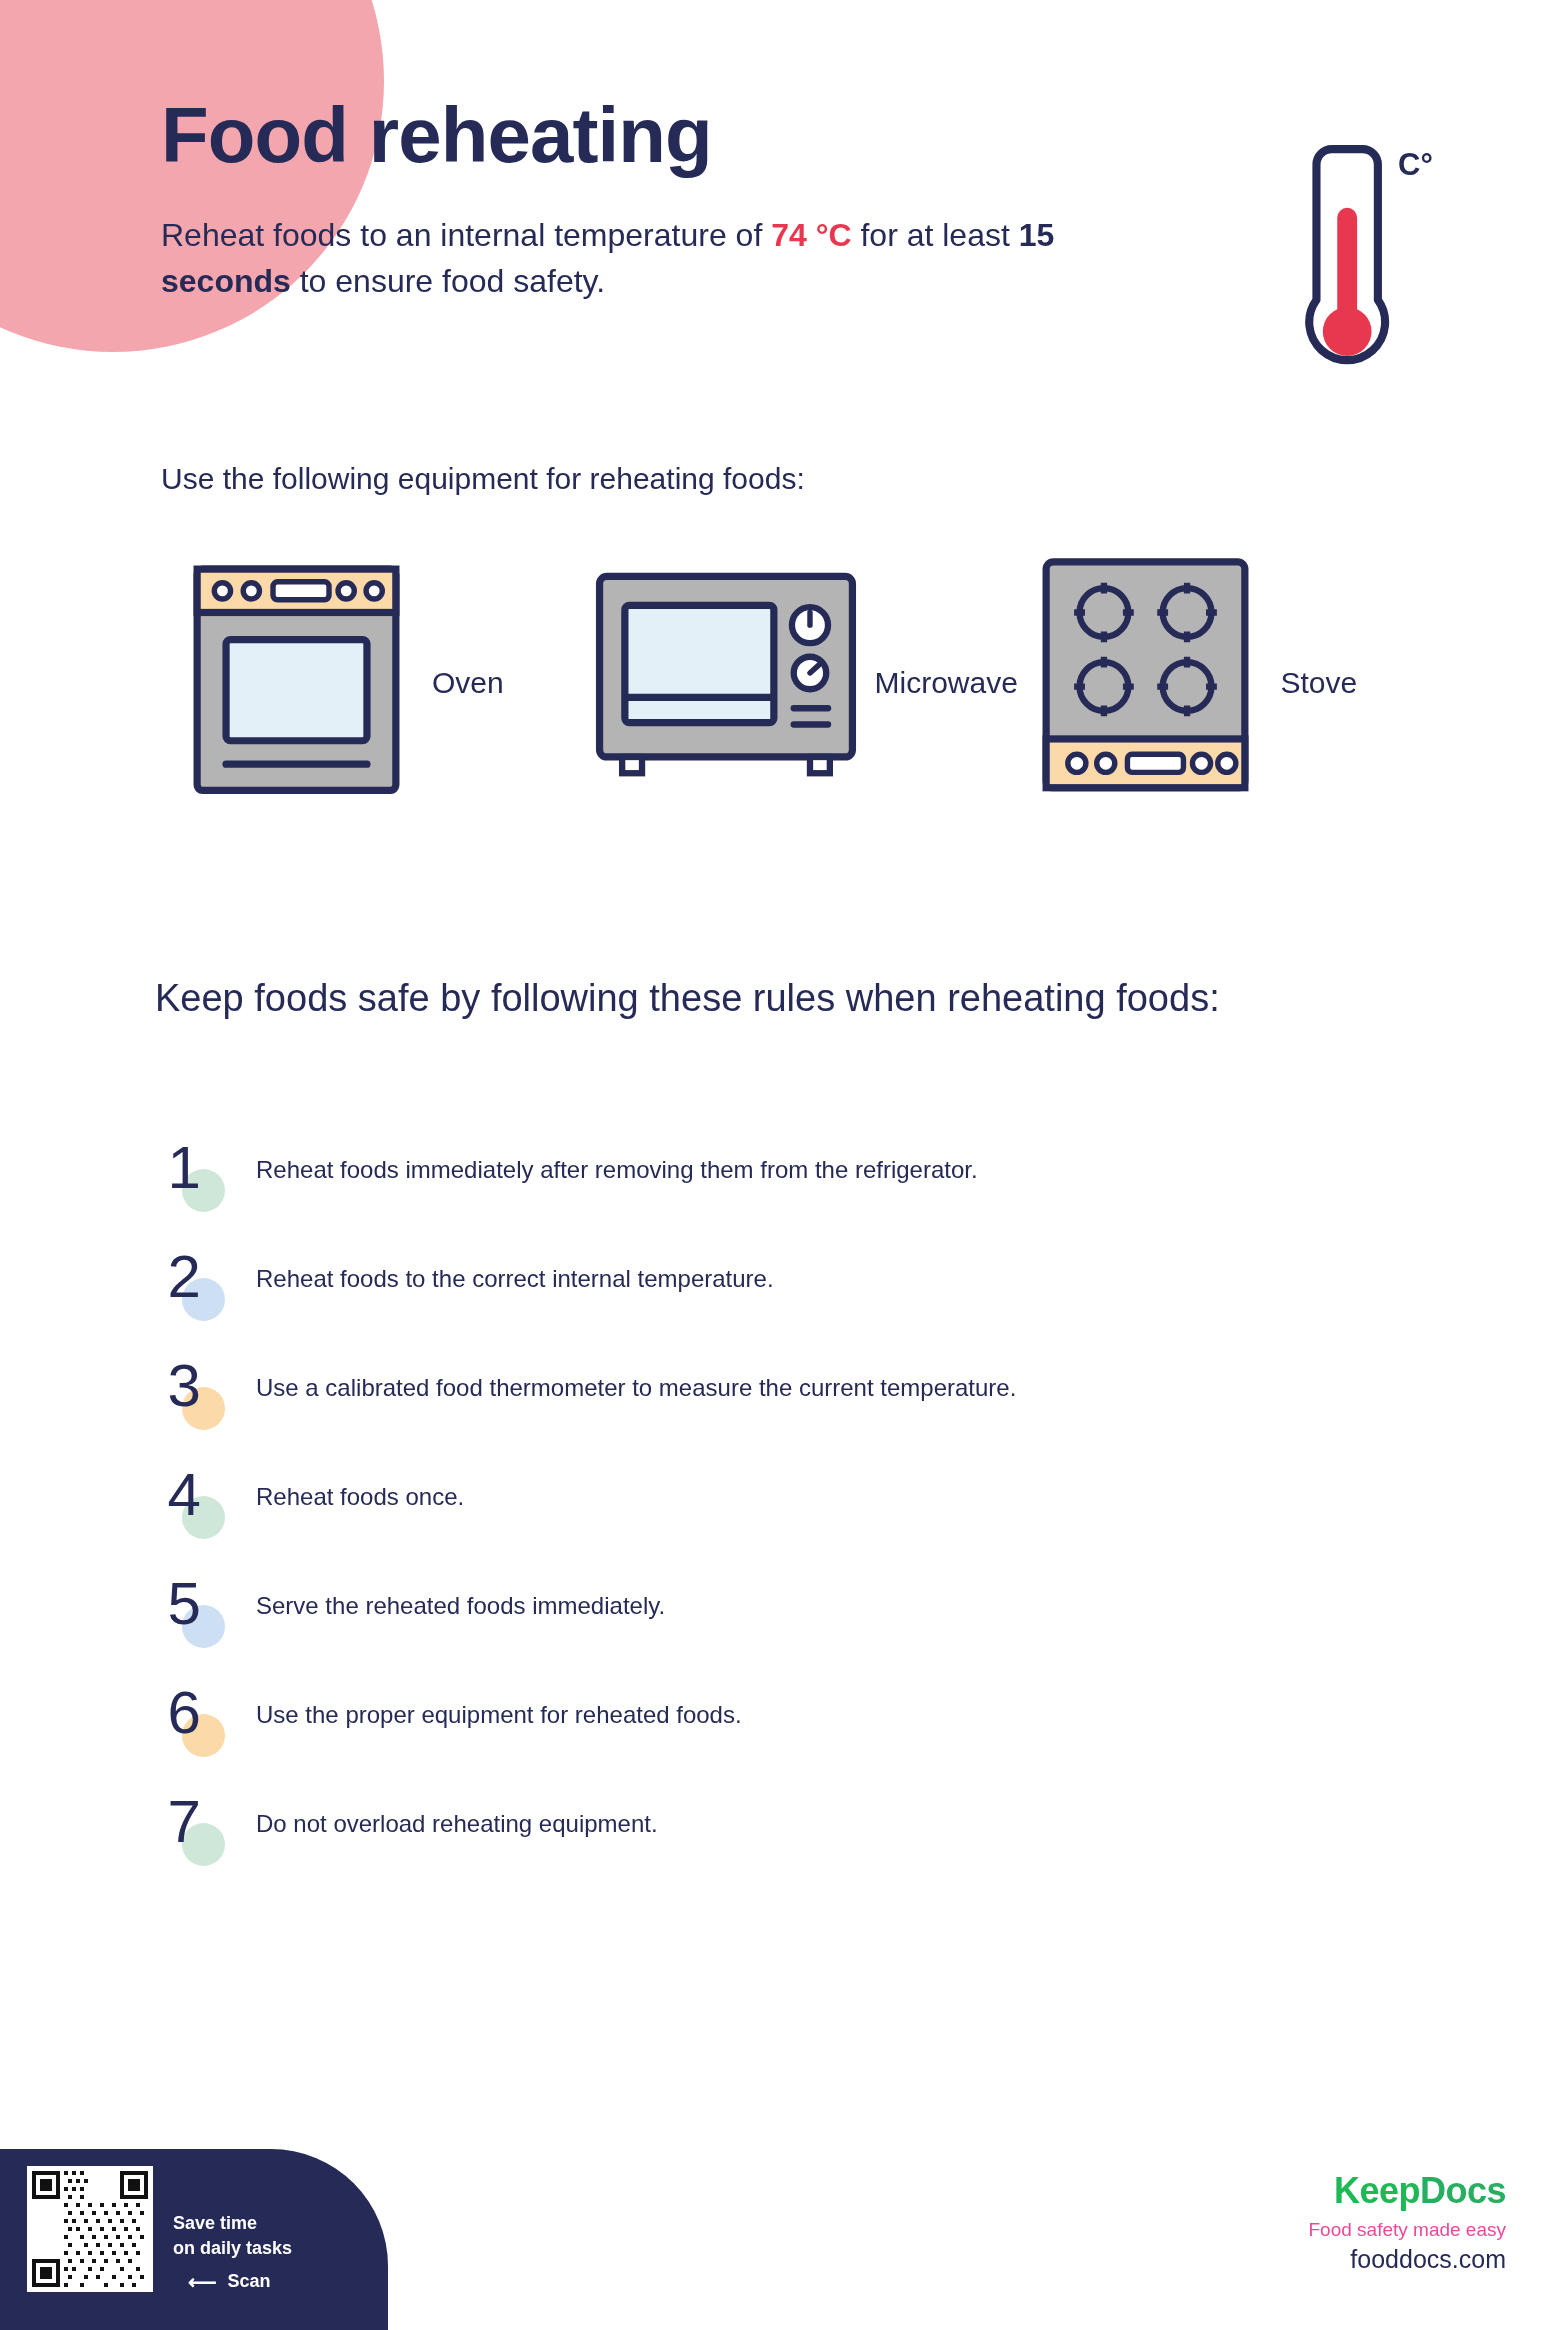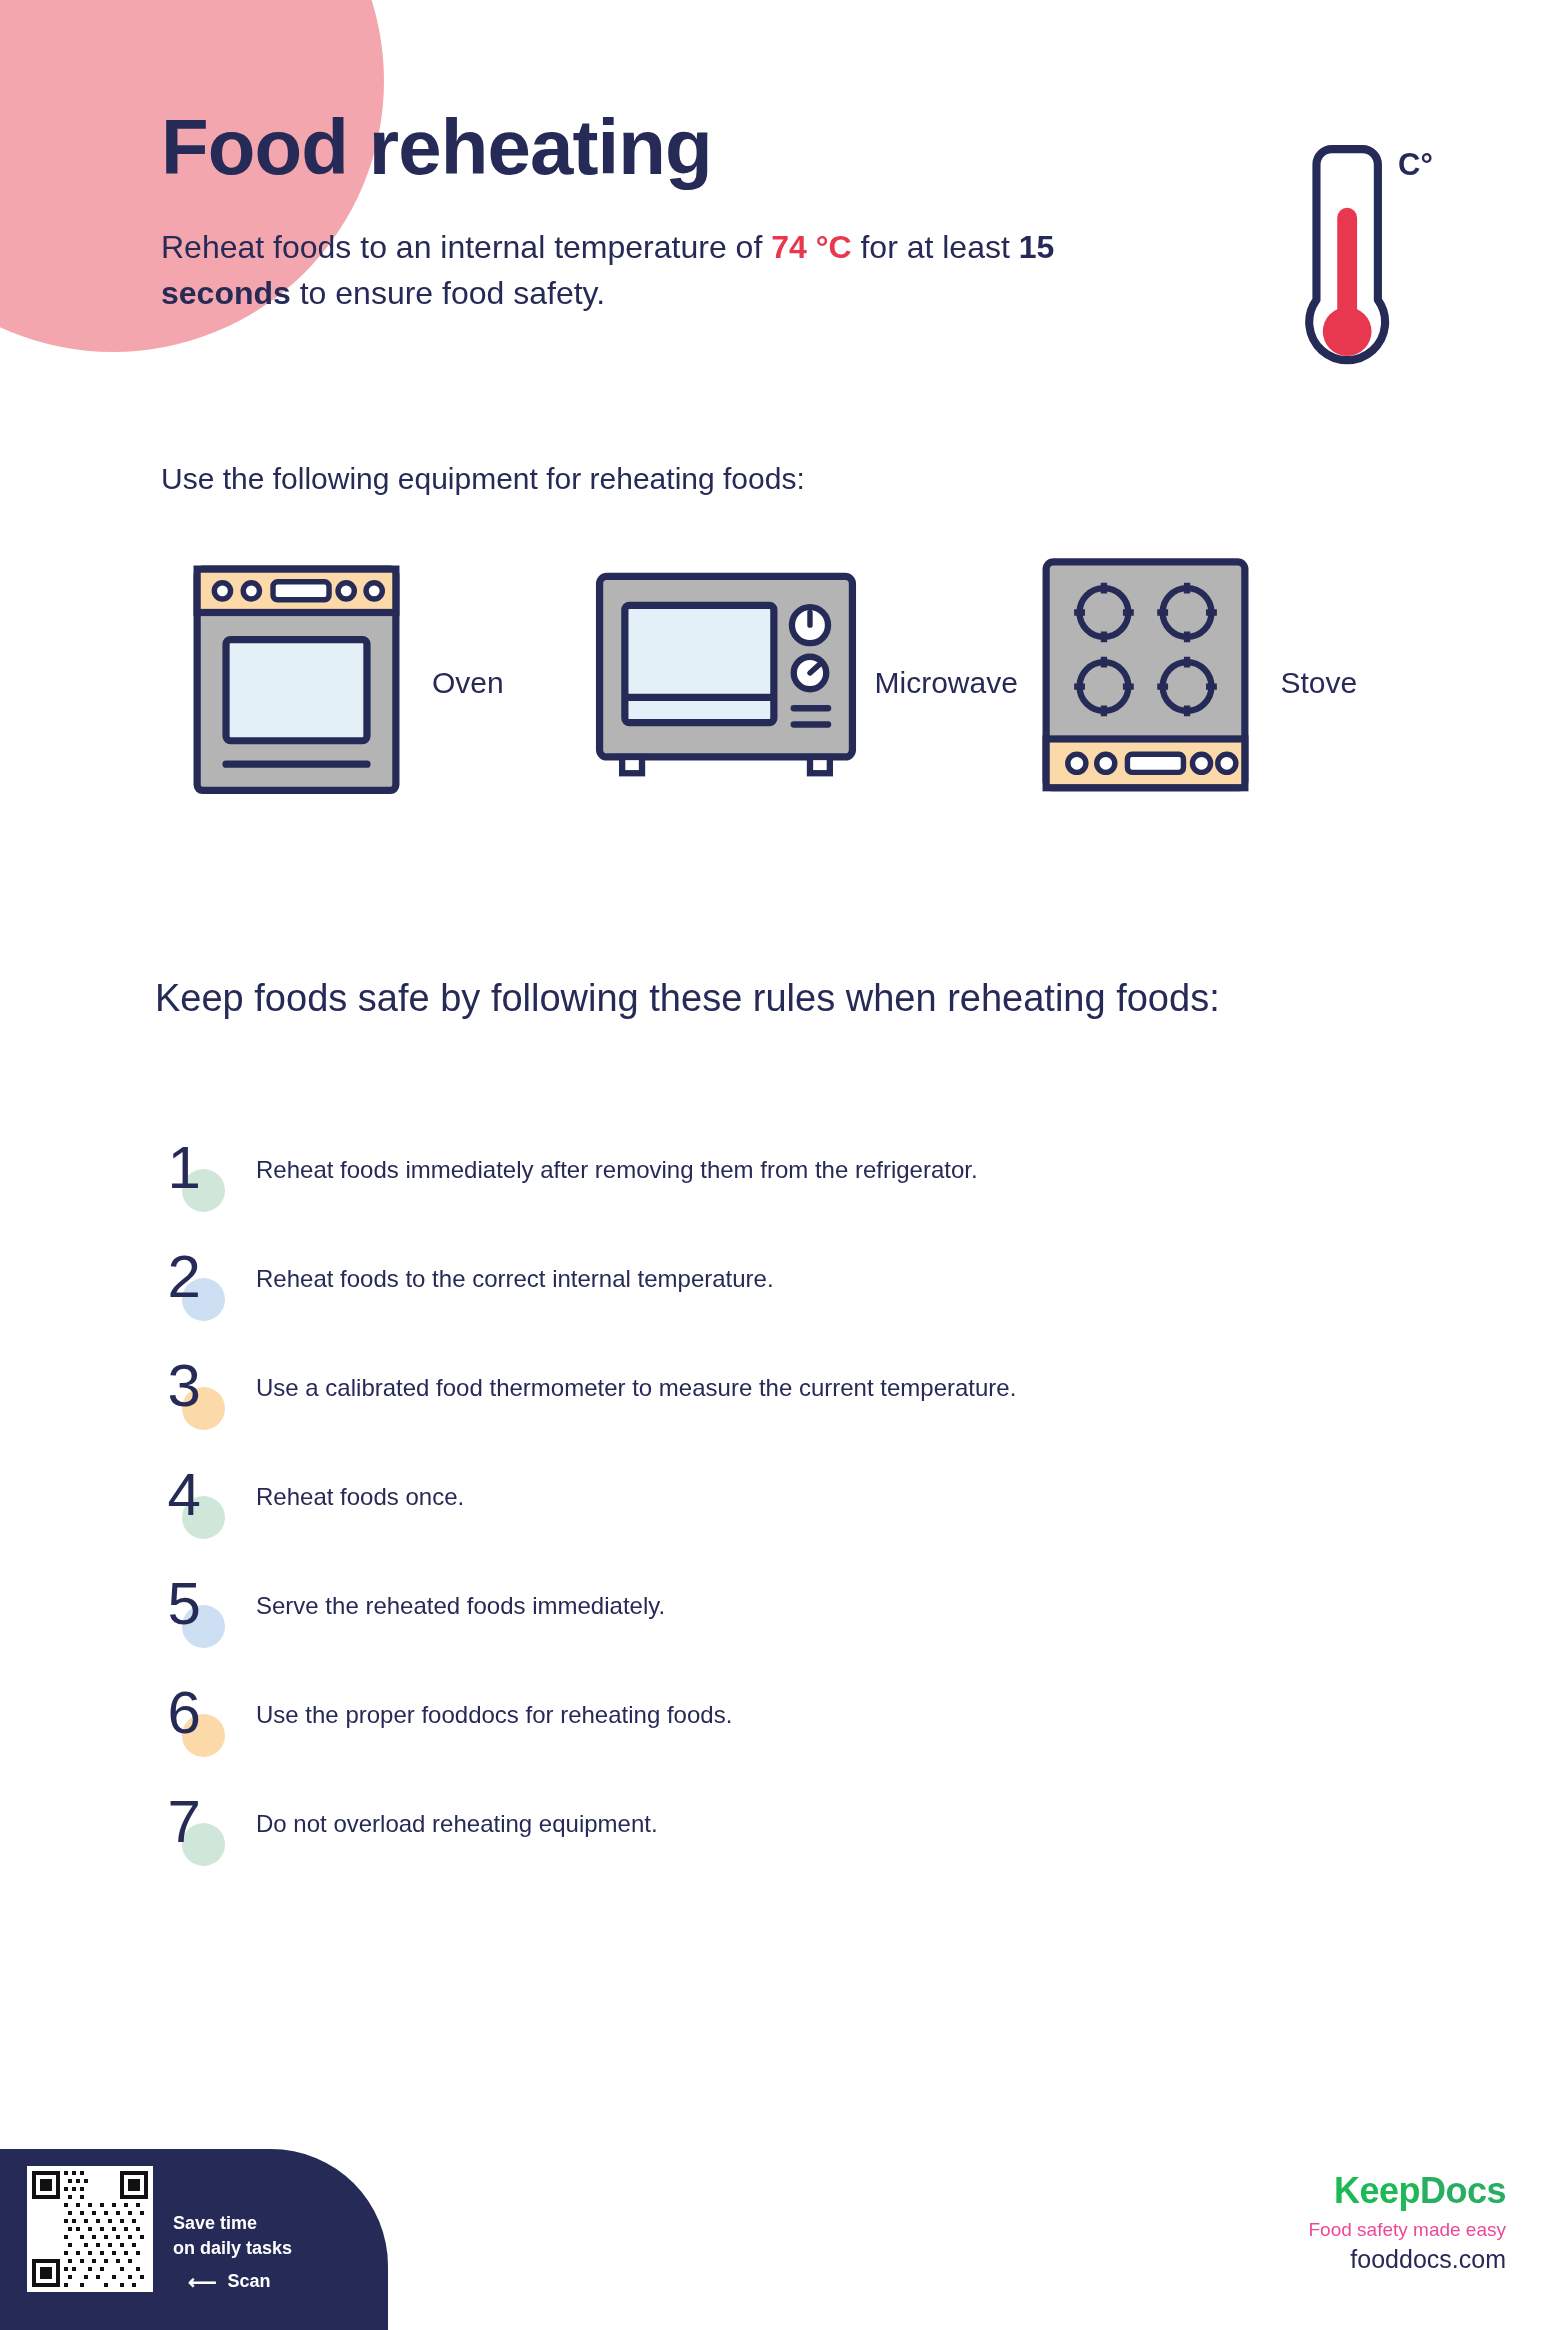--- a/index.html
+++ b/index.html
@@ -24,21 +24,21 @@
     top: -190px;
     width: 542px;
     height: 542px;
     border-radius: 50%;
     background: #f4a6ae;
   }
   
   .header {
     position: absolute;
     left: 161px;
-    top: 108px;
+    top: 96px;
     width: 1065px;
   }
   .title {
     font-size: 78px;
     font-weight: bold;
     color: #262a56;
     letter-spacing: -0.9px;
     line-height: 1.0;
   }
   .subtitle {
@@ -352,21 +352,21 @@
         <div class="rule-num">5</div>
       </div>
       <div class="rule-text">Serve the reheated foods immediately.</div>
     </div>
 
     <div class="rule">
       <div class="rule-num-wrap">
         <div class="rule-dot" style="background:#fbd9a8"></div>
         <div class="rule-num">6</div>
       </div>
-      <div class="rule-text">Use the proper fooddocs for reheating foods.</div>
+      <div class="rule-text">Use the proper equipment for reheated foods.</div>
     </div>
 
     <div class="rule">
       <div class="rule-num-wrap">
         <div class="rule-dot" style="background:#cfe7d8"></div>
         <div class="rule-num">7</div>
       </div>
       <div class="rule-text">Do not overload reheating equipment.</div>
     </div>
   </div>

